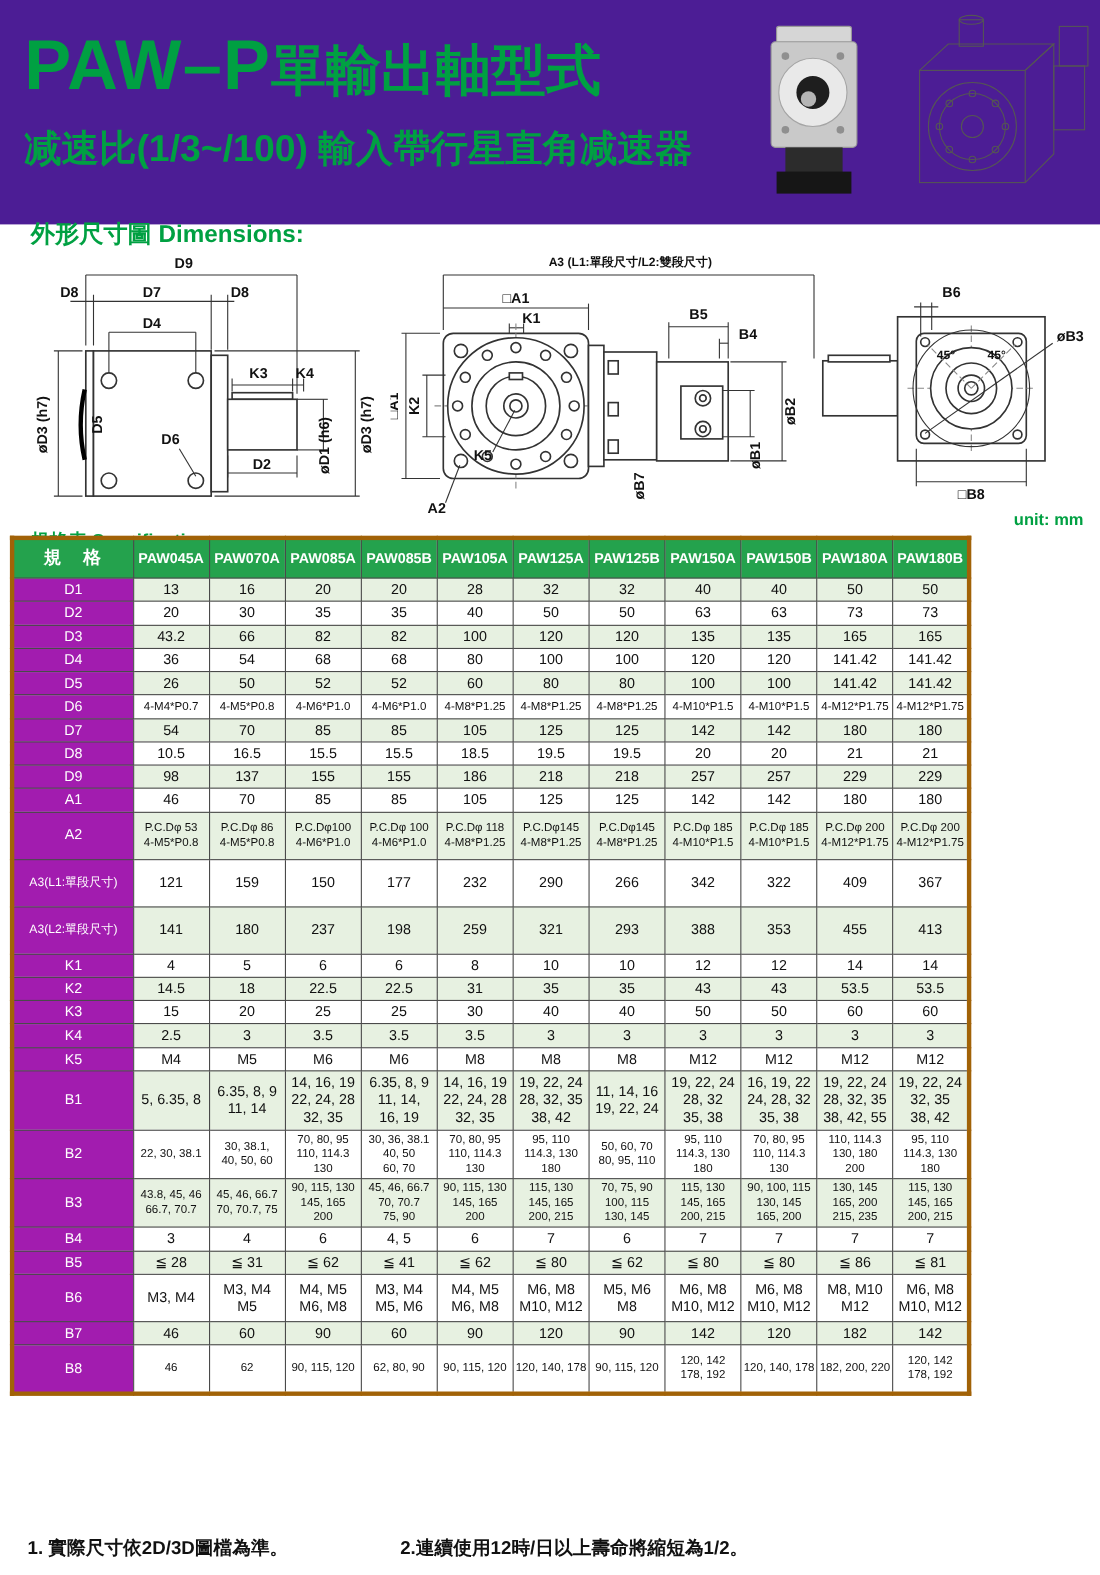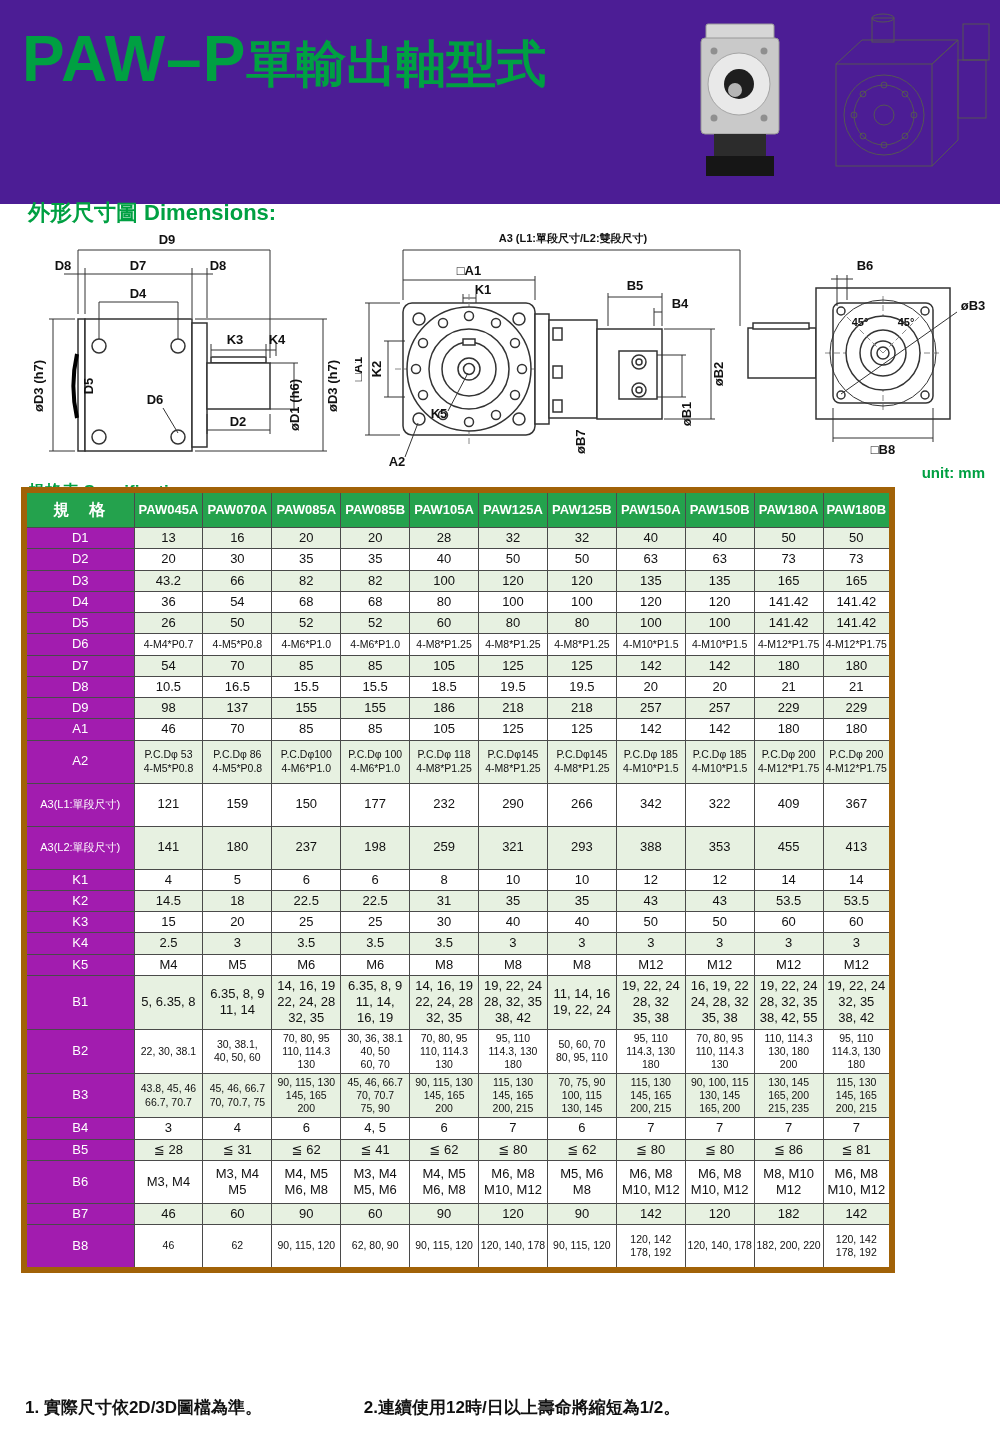--- a/index.html
+++ b/index.html
@@ -21,22 +21,22 @@
   .dg{position:absolute;}
   .dg text{font-size:13px;font-weight:bold;fill:#111;}
   .dg .sm-t{font-size:11px;}
   .dg .ln{stroke:#333;stroke-width:1;fill:none;}
   .dg .ln2{stroke:#333;stroke-width:1.5;fill:#fff;}
   .dg .dash{stroke:#888;stroke-width:1;fill:none;stroke-dasharray:6,3;}
   
   .spec-head{position:absolute;left:28px;top:480px;color:#00a042;font-weight:bold;font-size:17px;}
   .unit{position:absolute;right:15px;top:464px;color:#00a042;font-weight:bold;font-size:15px;}
   table.spec{
-    position:absolute;left:21px;top:487px;width:874px;
-    border-collapse:collapse;table-layout:fixed;border:6px solid #a16207;
+    position:absolute;left:9px;top:487px;width:874px;
+    border-collapse:collapse;table-layout:fixed;border:4px solid #a16207;
   }
   table.spec th,table.spec td{
     border:1px solid #4a4a4a;text-align:center;vertical-align:middle;
     padding:2px 1px;line-height:1.25;
   }
   table.spec tr.head th{background:#24a24d;color:#fff;font-size:13px;height:30px;}
   table.spec tr.head th.corner{font-size:16px;letter-spacing:2px;}
   table.spec th.rowlab{background:#a21caf;color:#fff;font-size:13px;font-weight:normal;}
   table.spec th.rowlab.longlab{font-size:11px;line-height:1.2;}
   table.spec td{font-size:13px;background:#fff;white-space:pre-line;}
@@ -47,20 +47,21 @@
   .footer{position:absolute;left:25px;top:1396px;font-size:17px;font-weight:bold;color:#111;}
   .footer .n2{margin-left:97px;}
 </style>
 </head>
 <body>
 
 <div class="banner">
   <div class="title1">
     <span class="en">PAW–P</span><span class="zh">單輸出軸型式</span>
   </div>
+  <div class="title2">减速比(1/3~/100) 輸入帶行星直角减速器</div>
 
   <svg class="prod-photo" width="100" height="172">
     <rect x="14" y="16" width="68" height="16" rx="2" fill="#d6d6d6" stroke="#9a9a9a"></rect>
     <rect x="9" y="30" width="78" height="96" rx="4" fill="#c9c9c9" stroke="#989898"></rect>
     <circle cx="47" cy="76" r="31" fill="#e9e9e9" stroke="#a5a5a5"></circle>
     <circle cx="47" cy="76" r="15" fill="#1e1e1e"></circle>
     <circle cx="43" cy="82" r="7" fill="#b5b5b5"></circle>
     <circle cx="22" cy="43" r="3.5" fill="#8f8f8f"></circle>
       <circle cx="72" cy="43" r="3.5" fill="#8f8f8f"></circle>
     <circle cx="22" cy="110" r="3.5" fill="#8f8f8f"></circle>

